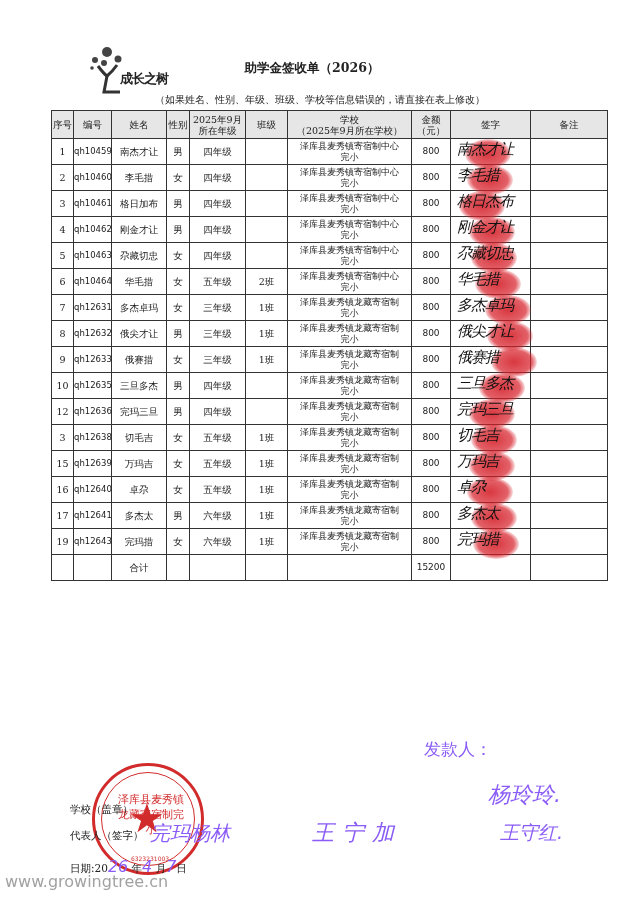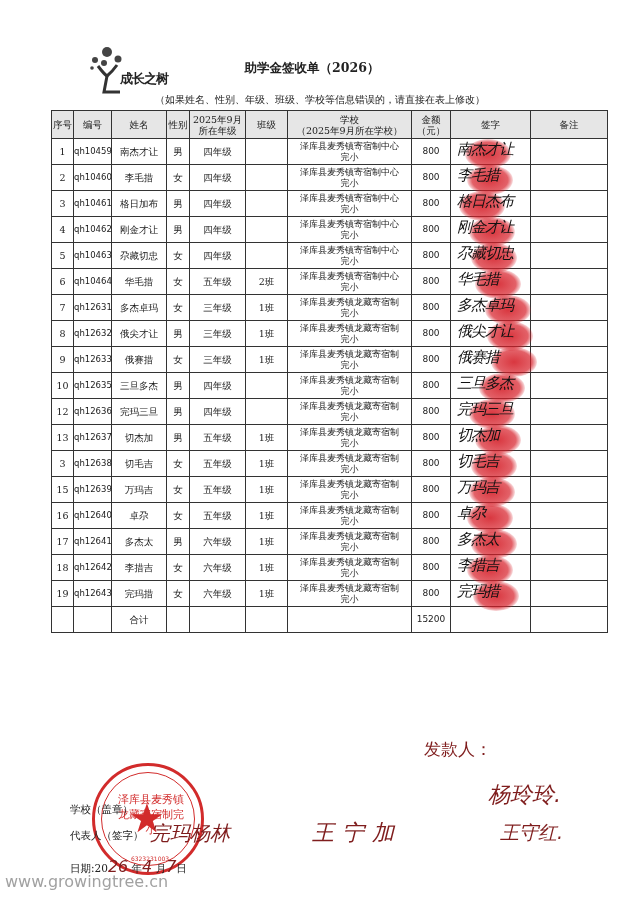--- a/index.html
+++ b/index.html
@@ -37,21 +37,21 @@
     .stamp {
       position: absolute; left: 92px; top: 763px; width: 112px; height: 112px; border-radius: 50%;
       border: 3px solid #d22b2b; box-sizing: border-box;
     }
     .stamp-inner {
       position: absolute; left: 6px; top: 6px; right: 6px; bottom: 6px; border-radius: 50%; border: 1px solid #d22b2b;
     }
     .stamp-star { position: absolute; left: 34px; top: 32px; font-size: 40px; color: #d22b2b; line-height: 40px; }
     .stamp-text { position: absolute; left: 18px; top: 26px; font-size: 11px; color: #d22b2b; width: 76px; text-align: center; }
     .stamp-code { position: absolute; left: 20px; bottom: 10px; width: 70px; text-align: center; font-size: 6px; color: #d22b2b; font-family: "DejaVu Sans", sans-serif; }
-    .hand { position: absolute; font-family: "DejaVu Sans", sans-serif; font-style: italic; color: #7f1d1d; white-space: nowrap; }
+    .hand { position: absolute; font-family: "DejaVu Sans", sans-serif; font-style: italic; color: #8b5cf6; white-space: nowrap; }
     .watermark { position: absolute; left: 5px; top: 872px; font-family: "DejaVu Sans", sans-serif; font-size: 16px; color: rgba(130,130,130,0.75); }
   </style>
 </head>
 <body>
 
 <div class="logo">
   <svg width="34" height="50" viewBox="0 0 34 50" style="position:absolute;left:0;top:0;">
     <circle cx="17" cy="6" r="5" fill="#444"></circle>
     <circle cx="5" cy="14" r="3" fill="#444"></circle>
     <circle cx="28" cy="13" r="3.5" fill="#444"></circle>
@@ -253,35 +253,20 @@
         <td></td>
         <td class="school"><span>泽库县麦秀镇龙藏寄宿制</span><br><span>完小</span></td>
         <td class="amount">800</td>
         <td class="sig">
           <div class="thumb" style="left:18px"></div>
           <span class="sigtext">完玛三旦</span>
         </td>
         <td></td>
       </tr>
       <tr>
-        <td>13</td>
-        <td class="id">qh12637</td>
-        <td>切杰加</td>
-        <td>男</td>
-        <td>五年级</td>
-        <td>1班</td>
-        <td class="school"><span>泽库县麦秀镇龙藏寄宿制</span><br><span>完小</span></td>
-        <td class="amount">800</td>
-        <td class="sig">
-          <div class="thumb" style="left:24px"></div>
-          <span class="sigtext">切杰加</span>
-        </td>
-        <td></td>
-      </tr>
-      <tr>
         <td>3</td>
         <td class="id">qh12638</td>
         <td>切毛吉</td>
         <td>女</td>
         <td>五年级</td>
         <td>1班</td>
         <td class="school"><span>泽库县麦秀镇龙藏寄宿制</span><br><span>完小</span></td>
         <td class="amount">800</td>
         <td class="sig">
           <div class="thumb" style="left:20px"></div>
@@ -324,35 +309,20 @@
         <td class="id">qh12641</td>
         <td>多杰太</td>
         <td>男</td>
         <td>六年级</td>
         <td>1班</td>
         <td class="school"><span>泽库县麦秀镇龙藏寄宿制</span><br><span>完小</span></td>
         <td class="amount">800</td>
         <td class="sig">
           <div class="thumb" style="left:20px"></div>
           <span class="sigtext">多杰太</span>
-        </td>
-        <td></td>
-      </tr>
-      <tr>
-        <td>18</td>
-        <td class="id">qh12642</td>
-        <td>李措吉</td>
-        <td>女</td>
-        <td>六年级</td>
-        <td>1班</td>
-        <td class="school"><span>泽库县麦秀镇龙藏寄宿制</span><br><span>完小</span></td>
-        <td class="amount">800</td>
-        <td class="sig">
-          <div class="thumb" style="left:16px"></div>
-          <span class="sigtext">李措吉</span>
         </td>
         <td></td>
       </tr>
       <tr>
         <td>19</td>
         <td class="id">qh12643</td>
         <td>完玛措</td>
         <td>女</td>
         <td>六年级</td>
         <td>1班</td>

